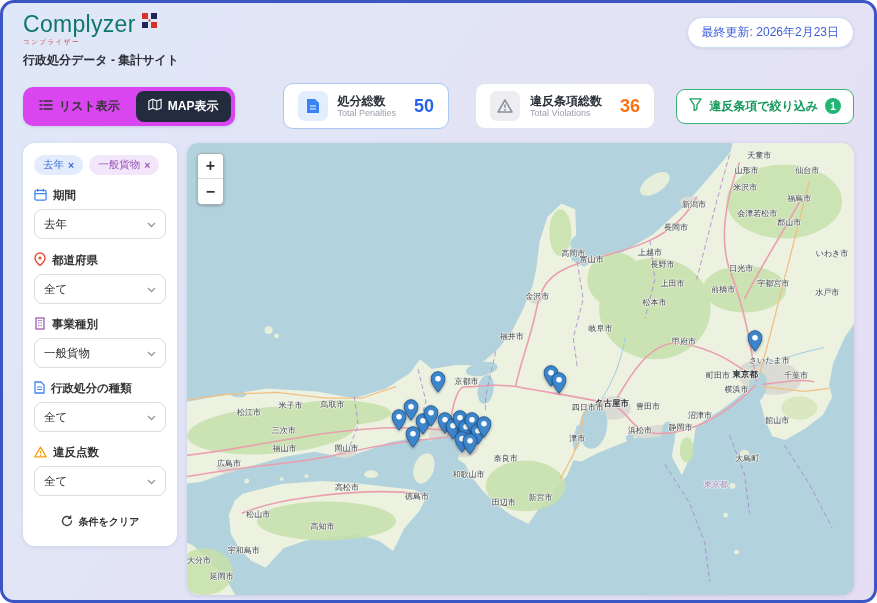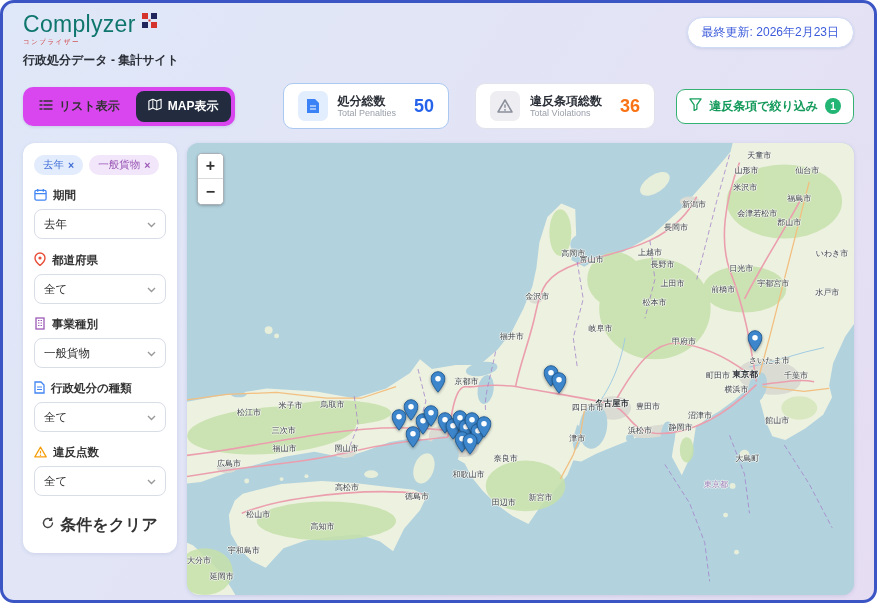--- a/index.html
+++ b/index.html
@@ -41,22 +41,22 @@
   
   .main { margin:14px 20px 0; display:flex; gap:10px; align-items:flex-start; height:452px; }
   .sidebar { width:154px; flex-shrink:0; background:#fff; border-radius:12px; padding:12px 11px 14px;
     box-shadow:0 1px 4px rgba(50,70,140,.12); }
   .tags { display:flex; gap:6px; flex-wrap:wrap; }
   .tag { display:flex; align-items:center; gap:4px; font-size:10.5px; padding:3px 9px; border-radius:10px; cursor:pointer; }
   .tag .x { font-weight:bold; cursor:pointer; }
   .f-label { display:flex; align-items:center; gap:6px; font-size:11.5px; font-weight:bold; color:#333; margin-top:13px; }
   .select { margin-top:6px; height:30px; border:1px solid #d9dde6; border-radius:8px; background:#fff;
     display:flex; align-items:center; justify-content:space-between; padding:0 9px; font-size:11.5px; color:#333; cursor:pointer; }
-  .clear-btn { margin:18px auto 2px; display:flex; align-items:flex-start; justify-content:center; gap:6px; border:0; background:transparent;
-    font-size:16px; font-weight:bold; color:#333; cursor:pointer; font-family:inherit; }
+  .clear-btn { margin:18px auto 2px; display:flex; align-items:center; justify-content:center; gap:6px; border:0; background:transparent;
+    font-size:10px; font-weight:bold; color:#333; cursor:pointer; font-family:inherit; }
   
   .map-panel { flex:1; height:100%; position:relative; border-radius:12px; overflow:hidden;
     background:#b2d2de; box-shadow:0 1px 4px rgba(50,70,140,.15); }
   .map-canvas { position:absolute; inset:0; width:100%; height:100%; }
   .map-layer { position:absolute; inset:0; pointer-events:none; }
   .map-label { position:absolute; transform:translate(-50%,-50%); font-size:8px; color:#41454c; white-space:nowrap;
     text-shadow:-1px 0 #f3f5ef,1px 0 #f3f5ef,0 -1px #f3f5ef,0 1px #f3f5ef; }
   .map-label.big { font-size:8.5px; font-weight:bold; color:#33363c; }
   .map-label.pref { color:#9a7bbb; }
   .map-pin { position:absolute; transform:translate(-50%,-100%); line-height:0; pointer-events:auto; cursor:pointer;

